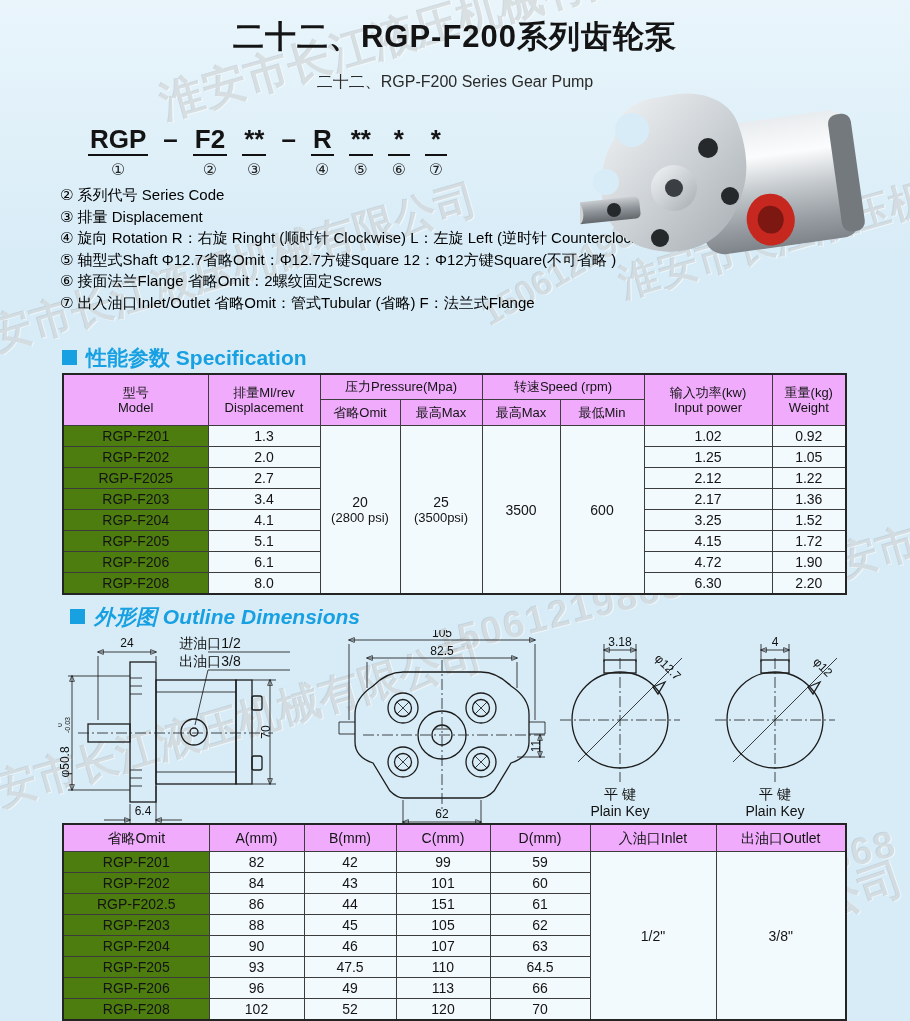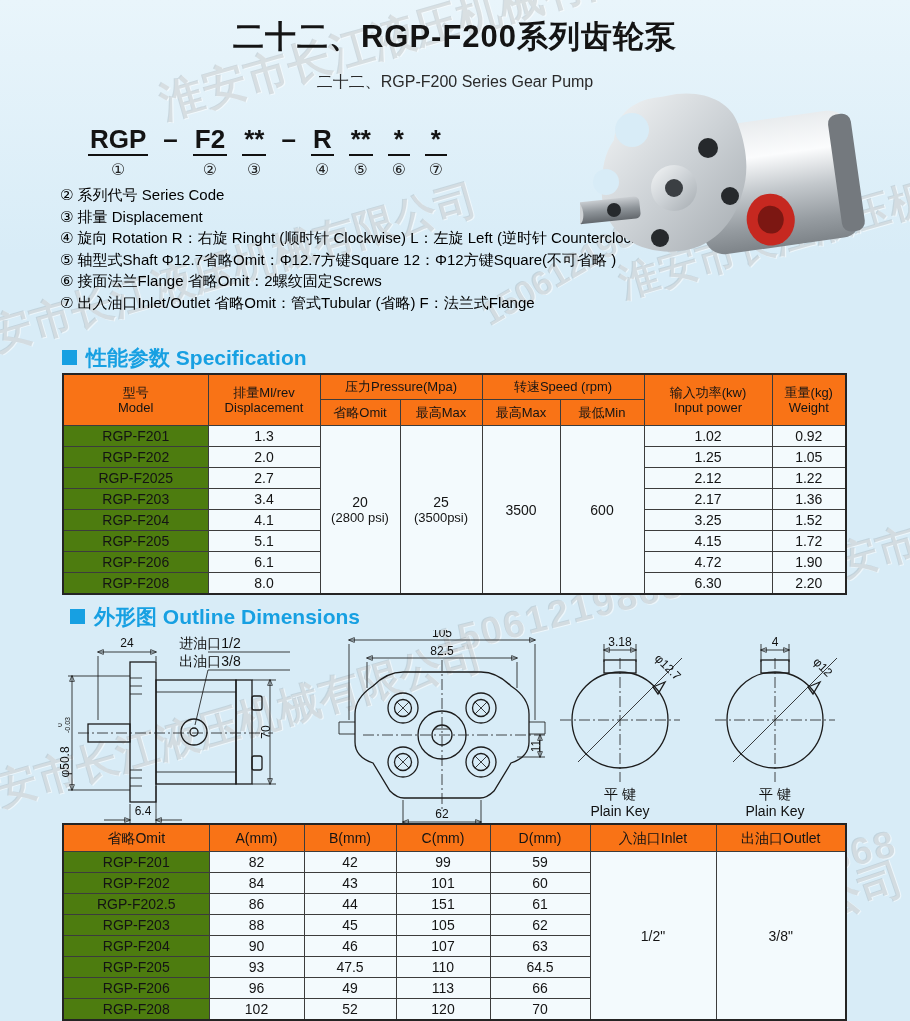--- a/index.html
+++ b/index.html
@@ -21,21 +21,21 @@
             font-weight:bold;font-size:26px;z-index:2;}
   .cpart{display:flex;flex-direction:column;align-items:center;margin-right:15px;}
   .cpart .ct{line-height:1;padding:0 2px 2px 2px;border-bottom:2.5px solid #111;min-width:18px;text-align:center;}
   .cpart .cn{font-size:16px;font-weight:normal;margin-top:4px;color:#222;}
   .cdash{margin-right:15px;line-height:1;}
   .notes{position:absolute;left:60px;top:184px;z-index:2;font-size:15px;line-height:21.5px;color:#000;}
   .notes div{white-space:nowrap;}
   
   table{border-collapse:collapse;table-layout:fixed;position:absolute;z-index:2;background:#f3fafd;}
   th,td{border:1px solid #3c3c3c;text-align:center;padding:0;overflow:hidden;}
-  th{background:#f97316;font-weight:normal;font-size:13px;line-height:1.18;}
+  th{background:#f0abfc;font-weight:normal;font-size:13px;line-height:1.18;}
   td{font-size:14px;background:#f3fafd;height:20px;}
   td.mcol{background:#4d7c0f;}
   .spec{left:62px;top:373px;width:783px;border:2px solid #242424;}
   .spec thead tr.r1 th{height:24px;}
   .spec thead tr.r2 th{height:25px;}
   .dimt{left:62px;top:823px;width:783px;border:2px solid #242424;}
   .dimt th{height:26px;font-size:14px;}
   .mainv{font-size:14px;}
   .subv{font-size:13px;}
   
@@ -251,21 +251,21 @@
         </tr>
       <tr>
           <td class="mcol">RGP-F208</td>
           <td>8.0</td>
           <td>6.30</td>
           <td>2.20</td>
         </tr>
     </tbody>
   </table>
 
-  <div class="sec-head" style="left:70px;top:603px;">
+  <div class="sec-head" style="left:70px;top:603px;font-style:italic;">
     <span class="sq"></span><span>外形图</span>&nbsp;<span>Outline Dimensions</span>
   </div>
 
   <svg class="dw" style="left:58px;top:634px;" width="255" height="200" viewBox="0 0 255 200">
     <defs>
         <marker id="ms" viewBox="0 0 10 10" refX="9" refY="5" markerWidth="9" markerHeight="7" orient="auto-start-reverse">
           <path d="M0,1 L10,5 L0,9 z" fill="#111" stroke="none"></path>
         </marker>
       </defs>
     <line class="cl" x1="20" y1="99" x2="215" y2="99"></line>

